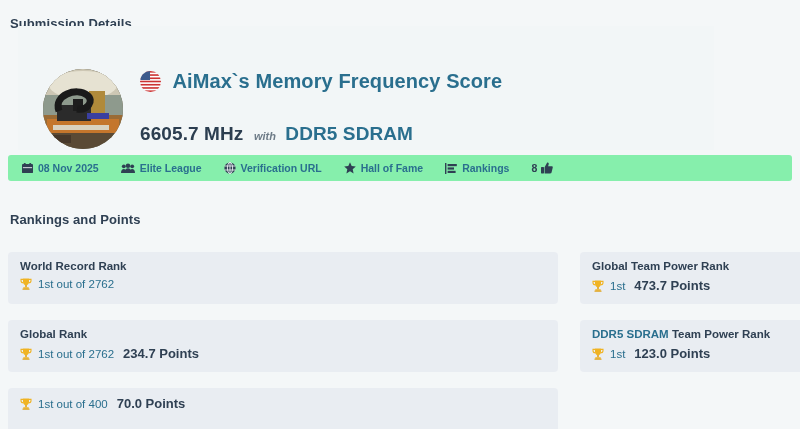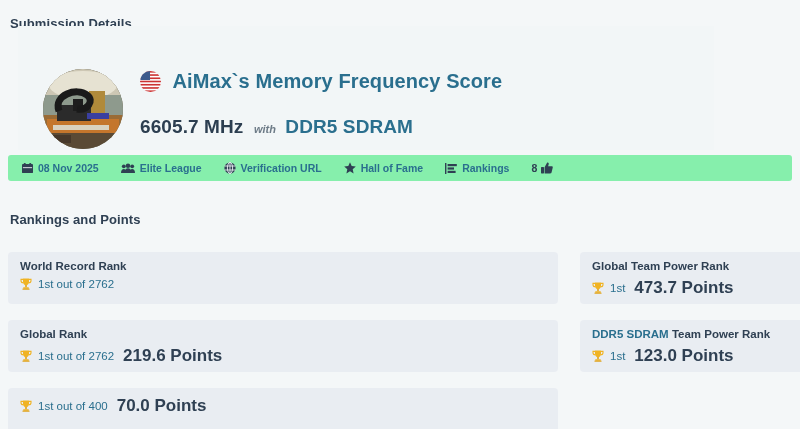--- a/index.html
+++ b/index.html
@@ -50,21 +50,21 @@
   .flag-icon svg { display: block; }
 
   .score-title {
     display: inline;
     font-size: 20px;
     font-weight: bold;
     color: #2a6f8e;
     letter-spacing: .1px;
   }
   .subtitle-line {
-    margin-top: 23px;
+    margin-top: 30px;
     white-space: nowrap;
   }
   .score-value {
     font-size: 19px;
     font-weight: bold;
     color: #2c3e50;
     letter-spacing: .1px;
   }
   .with-word {
     font-size: 11px;
@@ -141,21 +141,21 @@
   }
   .trophy-icon svg { display: block; }
   .rank-pos {
     font-size: 11.5px;
     font-weight: normal;
     color: #2a6f8e;
     margin-right: 9px;
     text-align: right;
   }
   .rank-points {
-    font-size: 17px;
+    font-size: 13px;
     font-weight: bold;
     color: #2f4053;
   }
 </style>
 </head>
 <body>
 
 <div class="page">
 
   <div class="section-title" id="submission-title">Submission Details</div>
@@ -319,21 +319,21 @@
             <svg width="12" height="12" viewBox="0 0 12 12" aria-hidden="true">
               <path d="M3 0.6 L9 0.6 L9 4 C9 6 7.7 7.2 6 7.2 C4.3 7.2 3 6 3 4 Z" fill="#f0b323"></path>
               <path d="M3 1.4 L1 1.4 L1 2.8 C1 4 1.9 4.8 3.2 4.8" stroke="#f0b323" stroke-width="1.1" fill="none"></path>
               <path d="M9 1.4 L11 1.4 L11 2.8 C11 4 10.1 4.8 8.8 4.8" stroke="#f0b323" stroke-width="1.1" fill="none"></path>
               <rect x="5.2" y="7" width="1.6" height="2.3" fill="#e0a31c"></rect>
               <rect x="3.2" y="9.2" width="5.6" height="1.5" rx=".4" fill="#f0b323"></rect>
               <rect x="2.4" y="10.5" width="7.2" height="1.2" rx=".4" fill="#e0a31c"></rect>
             </svg>
           </span>
           <span class="rank-pos">1st out of 2762</span>
-          <span class="rank-points">219.6 Points</span>
+          <span class="rank-points">234.7 Points</span>
         </div>
       </div>
 
       <div class="rank-card">
         <div class="rank-value-row">
           <span class="trophy-icon">
             <svg width="12" height="12" viewBox="0 0 12 12" aria-hidden="true">
               <path d="M3 0.6 L9 0.6 L9 4 C9 6 7.7 7.2 6 7.2 C4.3 7.2 3 6 3 4 Z" fill="#f0b323"></path>
               <path d="M3 1.4 L1 1.4 L1 2.8 C1 4 1.9 4.8 3.2 4.8" stroke="#f0b323" stroke-width="1.1" fill="none"></path>
               <path d="M9 1.4 L11 1.4 L11 2.8 C11 4 10.1 4.8 8.8 4.8" stroke="#f0b323" stroke-width="1.1" fill="none"></path>

